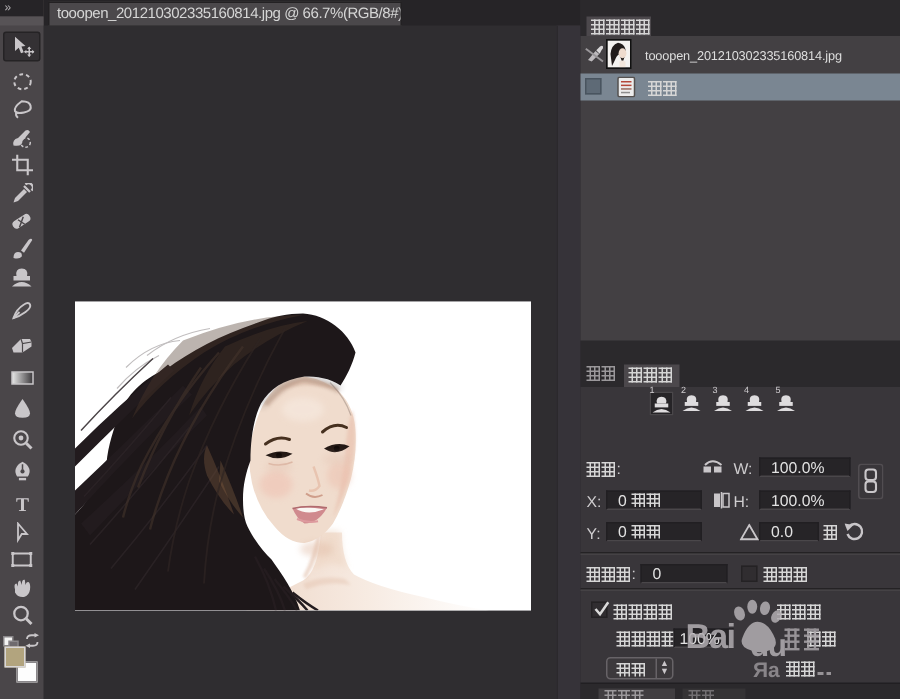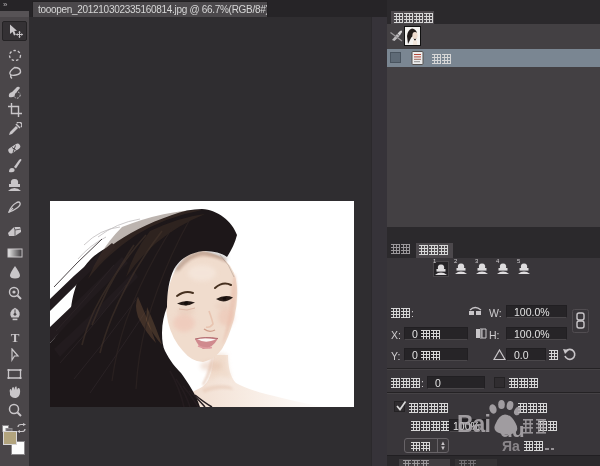--- a/index.html
+++ b/index.html
@@ -276,20 +276,21 @@
       <path d="M7.5,3.5 L10,1 Q11.5,0 12,1 Q12.5,2 11,3.5 L9.8,5.8 Z" fill="#d8d6d8"></path>
       <path d="M0.5,2.5 L12,11" stroke="#9a979a" stroke-width="1.3"></path>
     </svg>
 <div class="abs" style="left:405px;top:27px;width:15px;height:18px;background:#f4f2f0;outline:1px solid #111">
  <svg width="15" height="18" viewBox="0 0 15 18">
         <path d="M7,1.5 Q11,2 12,6 Q12.5,9 11,12 L10,15 Q8.5,11 8,9 Q6,10 5,13 L3,17 L2,9 Q2.5,3 7,1.5 Z" fill="#221c1b"></path>
         <ellipse cx="10" cy="8.5" rx="2.6" ry="3.4" fill="#eedbce"></ellipse>
         <path d="M8,14 Q10,12.5 12,14 L12,18 L8,18 Z" fill="#f2e6dc"></path>
       </svg>
 </div>
+<div class="abs lab" style="left:430px;top:32px;font-size:8.5px;letter-spacing:-0.1px;color:#dedede">tooopen_201210302335160814.jpg</div>
 
 <div class="abs" style="left:387px;top:49px;width:213px;height:18px;background:#7a8692"></div>
 <div class="abs" style="left:390px;top:52px;width:11px;height:11px;background:#5e6a76;border:1px solid #49545f"></div>
 <svg class="abs" style="left:411px;top:51px" width="13" height="14" viewBox="0 0 13 14">
       <rect x="1" y="0.5" width="11" height="13" rx="1" fill="#ececec" stroke="#55514f" stroke-width="1"></rect>
       <rect x="3" y="3" width="7" height="1" fill="#b5483a"></rect>
       <rect x="3" y="5.4" width="7" height="1" fill="#b5483a"></rect>
       <rect x="3" y="7.8" width="7" height="1" fill="#9a6a5e"></rect>
       <rect x="3" y="10.2" width="6" height="1" fill="#8d8d8d"></rect>
     </svg>

